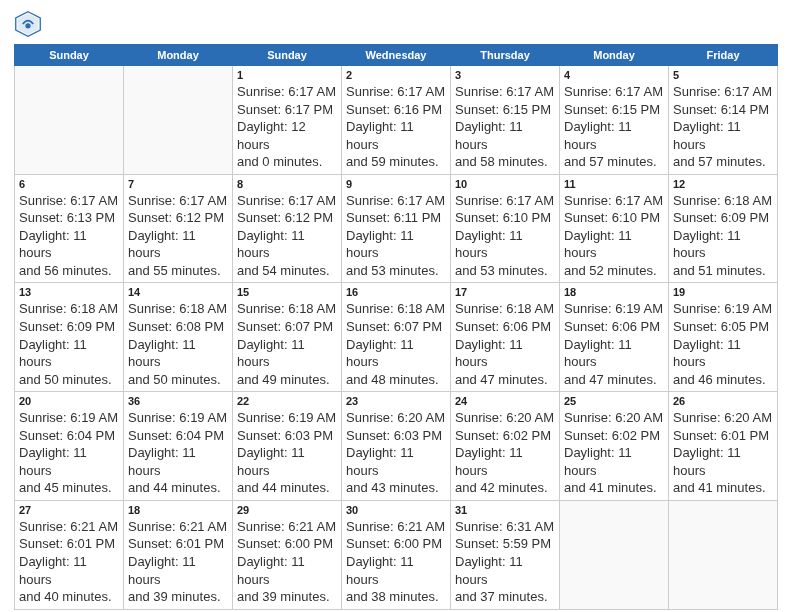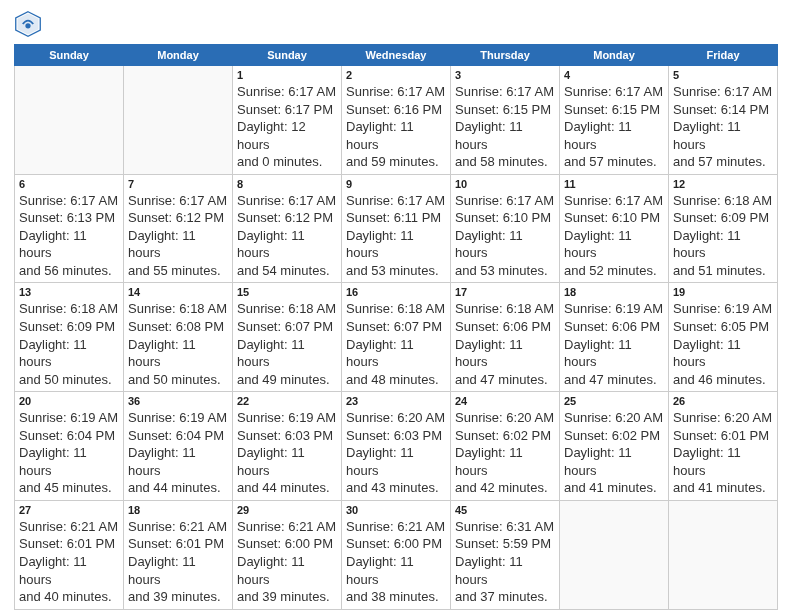--- a/index.html
+++ b/index.html
@@ -354,21 +354,21 @@
 and 39 minutes.</div>
           </td>
           <td>
             <span class="day-num">30</span>
             <div class="cell-text" style="white-space: pre-line;">Sunrise: 6:21 AM
 Sunset: 6:00 PM
 Daylight: 11 hours
 and 38 minutes.</div>
           </td>
           <td>
-            <span class="day-num">45</span>
+            <span class="day-num">31</span>
             <div class="cell-text" style="white-space: pre-line;">Sunrise: 6:31 AM
 Sunset: 5:59 PM
 Daylight: 11 hours
 and 37 minutes.</div>
           </td>
           <td class="empty-cell"></td>
           <td class="empty-cell"></td>
         </tr>
       </tbody>
   </table>

